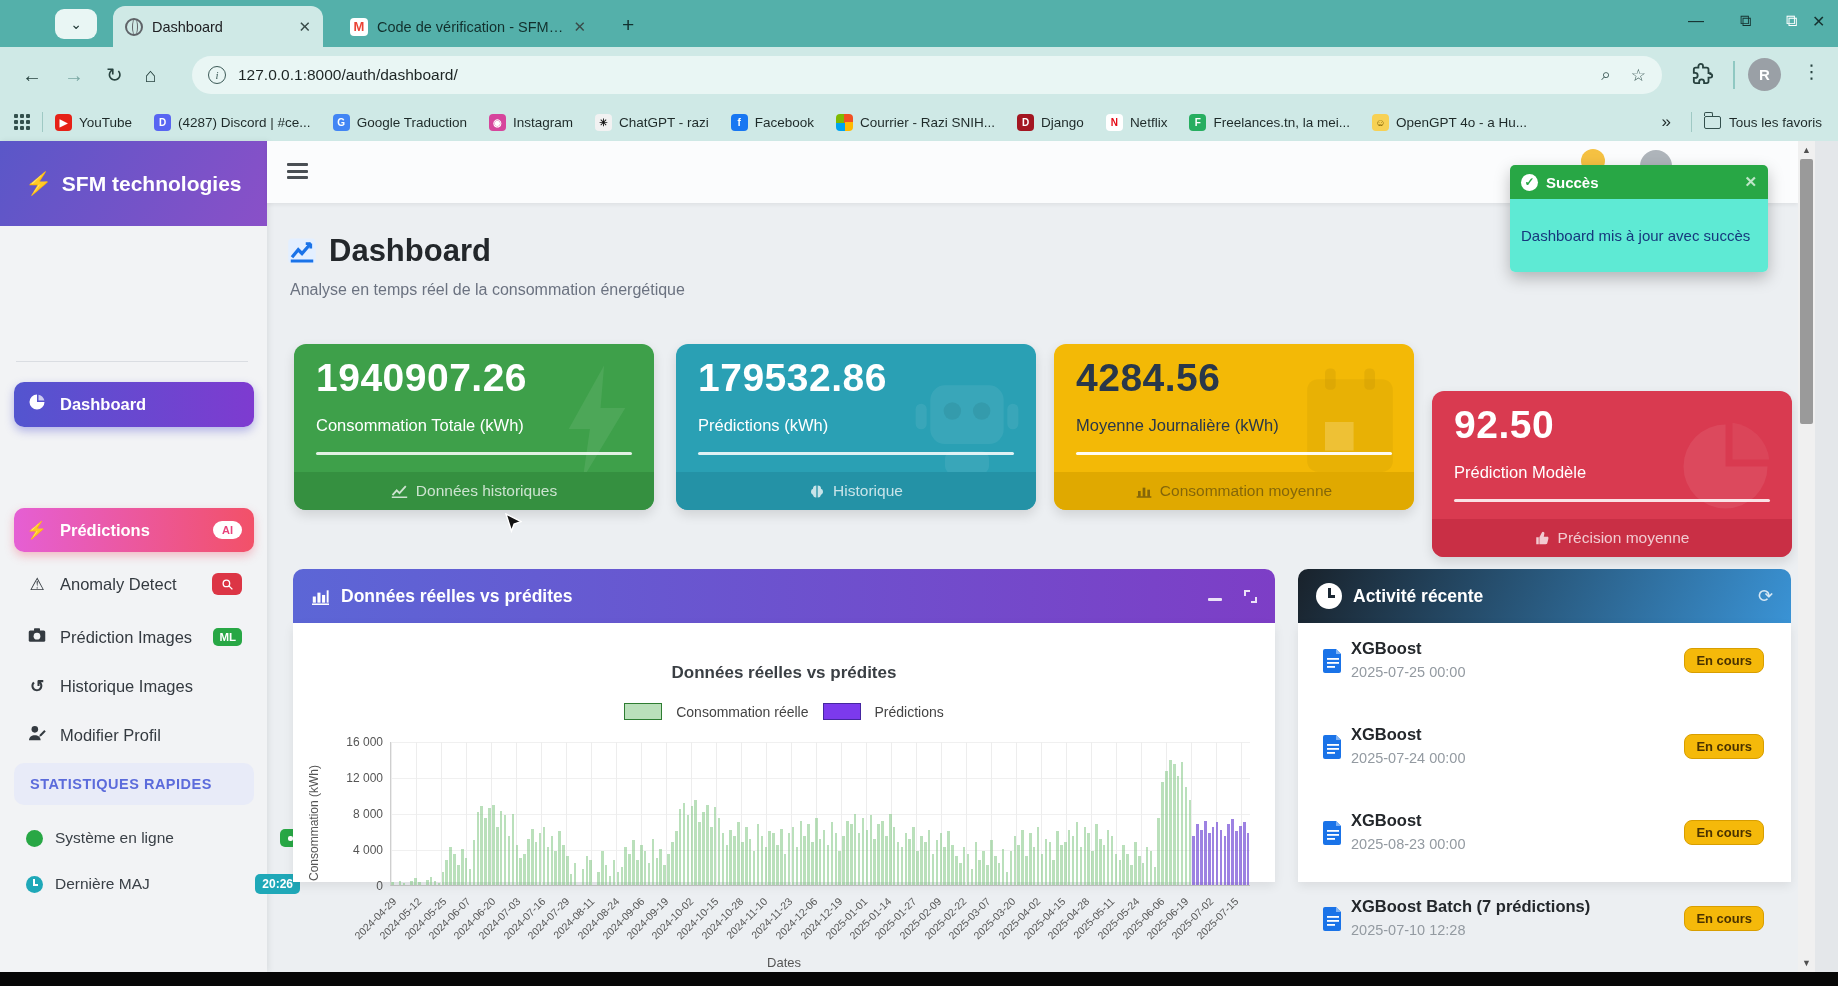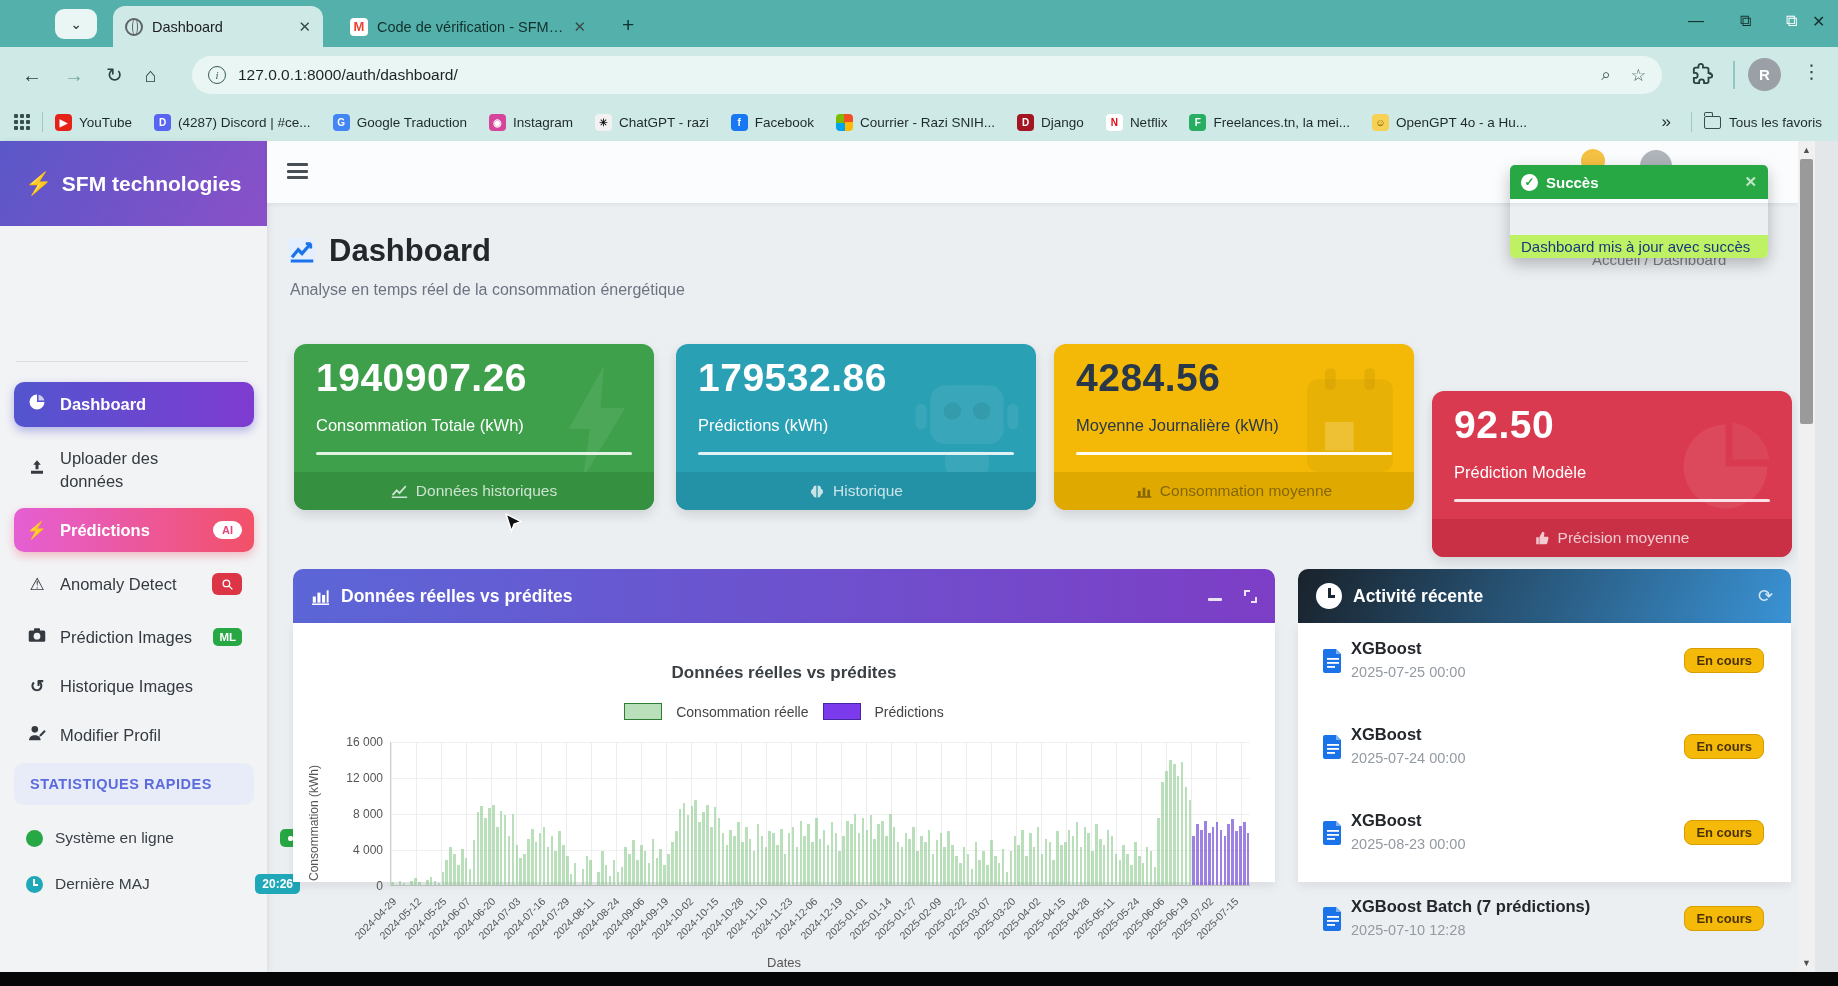--- a/index.html
+++ b/index.html
@@ -84,21 +84,21 @@
   .page-title-row h1 { font-size:31px; color:#23272b; font-weight:bold; }
   .subtitle { position:absolute; left:290px; top:140px; font-size:16px; color:#6b7280; }
   .breadcrumb { position:absolute; left:1592px; top:110px; font-size:15px; color:#7a8288; z-index:1; }
 
   
   .toast { position:absolute; left:1510px; top:24px; width:258px; z-index:50; box-shadow:0 6px 16px rgba(0,0,0,.25); border-radius:5px; overflow:hidden; }
   .toast-head { background:#28a745; height:34px; display:flex; align-items:center; padding:0 11px; gap:8px; }
   .toast-check { width:17px; height:17px; background:#fff; border-radius:50%; color:#28a745; font-size:12px; font-weight:bold; display:flex; align-items:center; justify-content:center; }
   .toast-title { color:#fff; font-weight:bold; font-size:15px; flex:1; }
   .toast-x { color:#bfe6c8; font-weight:bold; font-size:15px; }
-  .toast-body { background:#bef264; color:#16387d; font-size:15px; padding:3px 11px;margin-top:36px; }
+  .toast-body { background:#5eead4; color:#16387d; font-size:15px; padding:28px 11px; }
 
   
   .stat-card { position:absolute; top:203px; width:360px; height:166px; border-radius:12px; box-shadow:0 5px 12px rgba(0,0,0,.12); color:#fff; overflow:hidden; }
   .card-value { position:absolute; left:22px; top:12px; font-size:39px; font-weight:bold; letter-spacing:.5px; }
   .card-label { position:absolute; left:22px; top:72px; font-size:16.5px; }
   .card-hr { position:absolute; left:22px; top:108px; width:316px; height:3px; background:rgba(255,255,255,.85); border-radius:2px; }
   .stat-card.dark-text .card-hr { background:rgba(255,255,255,.95); }
   .card-footer { position:absolute; left:0; bottom:0; width:100%; height:38px; display:flex; align-items:center; justify-content:center; gap:8px; font-size:15.5px; color:rgba(255,255,255,.75); }
   .stat-card.dark-text { color:#29374a; }
   .stat-card.dark-text .card-footer { color:rgba(56,48,16,.55); }
@@ -270,27 +270,20 @@
         <span>SFM technologies</span>
       </div>
       <hr class="side-hr">
 
       <div class="nav-item active-main" style="top:241px;height:45px">
         <span class="ni-ico"><svg width="18" height="18" viewBox="0 0 24 24">
               <path d="M12 2a10 10 0 1 0 10 10H12z" fill="#fff"></path>
               <path d="M14 2.2V10h7.8A10 10 0 0 0 14 2.2z" fill="#fff" opacity=".7"></path>
             </svg></span>
         <span>Dashboard</span>
-      </div>
-      <div class="nav-item" style="top:297px;height:64px;line-height:1.4">
-        <span class="ni-ico"><svg width="18" height="18" viewBox="0 0 24 24">
-              <path d="M12 3l5 6h-3v6h-4V9H7z" fill="#343a40"></path>
-              <path d="M4 17h16v4H4z" fill="#343a40"></path>
-            </svg></span>
-        <span style="width:160px">Uploader des données</span>
       </div>
       <div class="nav-item active-pink" style="top:367px;height:44px">
         <span class="ni-ico">⚡</span>
         <span>Prédictions</span>
         <span class="pill-ai">AI</span>
       </div>
       <div class="nav-item" style="top:424px;height:38px">
         <span class="ni-ico">⚠</span>
         <span>Anomaly Detect</span>
         <span class="badge-red">

